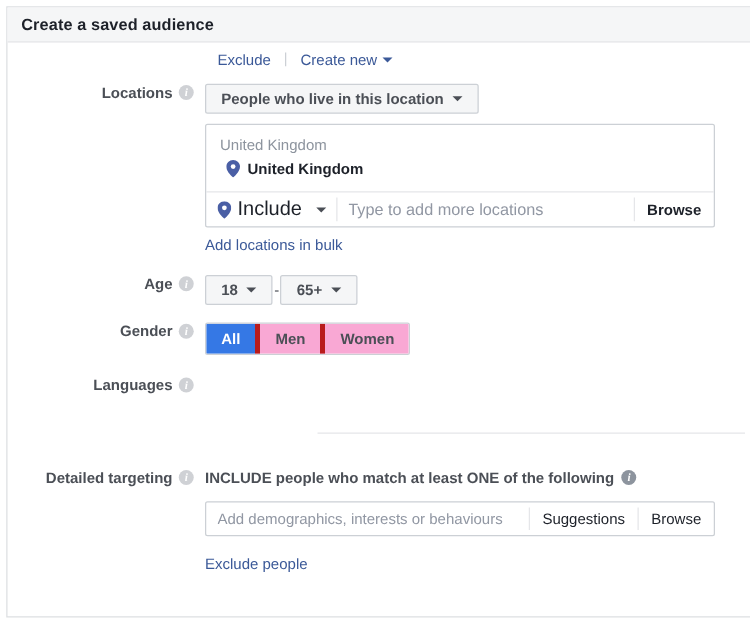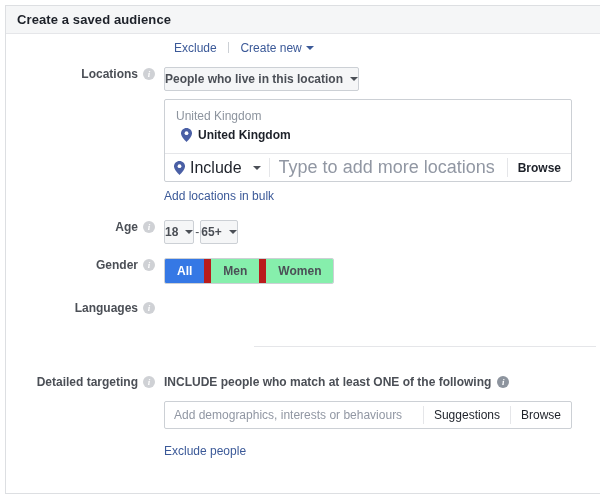--- a/index.html
+++ b/index.html
@@ -121,21 +121,21 @@
   }
 
   
   .dropdown {
     display: inline-flex;
     align-items: center;
     background: #f5f6f7;
     border: 1px solid #ccd0d5;
     border-radius: 2px;
     height: 24px;
-    padding: 0 0;
+    padding: 0 12px;
     font-size: 12px;
     font-weight: bold;
     color: #4b4f56;
     box-sizing: border-box;
     cursor: pointer;
     white-space: nowrap;
   }
   .dropdown .caret {
     border-top-color: #4b4f56;
     margin-left: 7px;
@@ -188,21 +188,21 @@
     align-self: stretch;
     background: #e5e6e9;
     margin: 4px 0;
     flex: none;
   }
   .loc-input {
     flex: 1;
     border: 0;
     outline: none;
     font-family: "Liberation Sans", sans-serif;
-    font-size: 18px;
+    font-size: 13px;
     color: #4d7c0f;
     padding: 0 9px;
     background: transparent;
     min-width: 0;
   }
   .loc-input::placeholder { color: #9197a3; }
   .browse-btn {
     padding: 0 10px;
     font-size: 12px;
     font-weight: bold;
@@ -245,22 +245,22 @@
   }
   .seg {
     display: flex;
     align-items: center;
     justify-content: center;
     min-width: 38px;
     padding: 0 12px;
     font-size: 12px;
     font-weight: bold;
     color: #4b4f56;
-    background: #86efac;
-    border-left: 7px solid #b91c1c;
+    background: #f9a8d4;
+    border-left: 4px solid #b91c1c;
     cursor: pointer;
     box-sizing: border-box;
   }
   .seg:first-child { border-left: 0; }
   .seg.active {
     background: #3578e5;
     color: #ffffff;
   }
 
   

